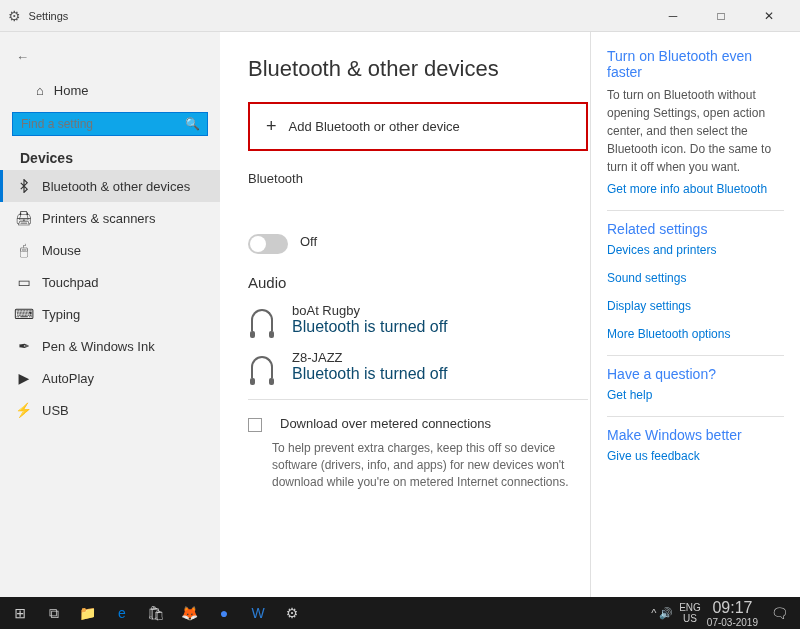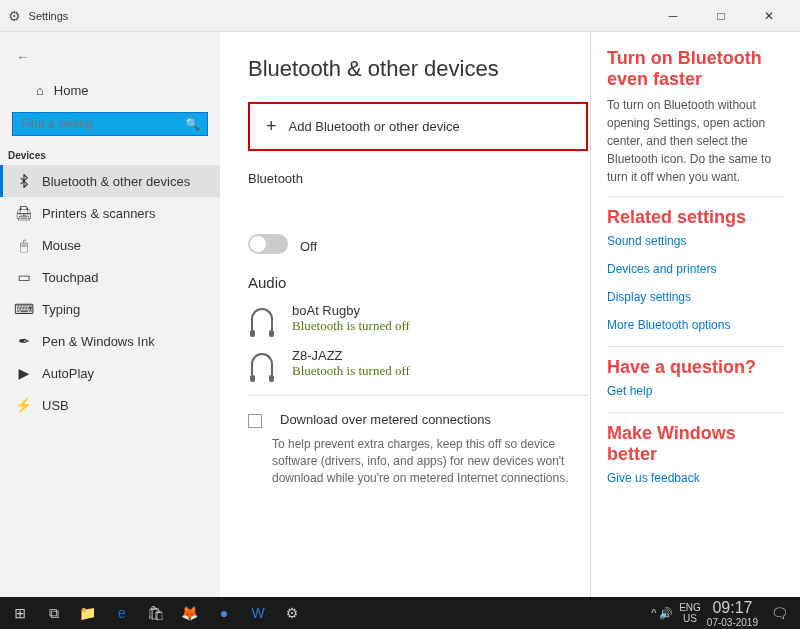--- a/index.html
+++ b/index.html
@@ -59,22 +59,22 @@
       width: 100%; padding: 4px 24px 4px 8px;
       border: 1px solid #0078d7; outline: none;
       font-size: 12px; background: #0ea5e9;
     }
     .search-icon-inner {
       position: absolute; right: 20px; top: 50%; transform: translateY(-50%);
       color: #666; font-size: 12px;
     }
 
     .sidebar-section-label {
-      font-size: 10px; font-weight: 600; color: #333;
-      padding: 8px 16px 4px 8px;
+      font-size: 14px; font-weight: 600; color: #333;
+      padding: 8px 16px 4px 20px;
     }
 
     .sidebar-item {
       display: flex; align-items: center; gap: 10px;
       padding: 8px 16px;
       cursor: pointer; border: none; background: transparent;
       width: 100%; text-align: left; font-size: 13px; color: #333;
     }
     .sidebar-item.active { background: #e0e0e0; border-left: 3px solid #0078d7; padding-left: 13px; }
     .sidebar-item-icon { width: 16px; height: 16px; display: flex; align-items: center; justify-content: center; flex-shrink: 0; font-size: 14px; color: #333; }
@@ -96,55 +96,55 @@
       cursor: pointer; background: white;
       margin-bottom: 20px;
       font-size: 13px; color: #333;
     }
     .add-device-plus {
       font-size: 18px; color: #333; font-weight: 300;
     }
 
     .section-label { font-size: 13px; font-weight: 400; color: #333; margin-bottom: 8px; }
 
-    .toggle-row { display: flex; align-items: flex-end; gap: 12px; margin-bottom: 20px; margin-top: 48px; }
+    .toggle-row { display: flex; align-items: flex-start; gap: 12px; margin-bottom: 20px; margin-top: 48px; }
     .toggle-switch {
       width: 40px; height: 20px; background: #ccc; border-radius: 10px;
       position: relative; cursor: pointer;
     }
     .toggle-knob {
       width: 16px; height: 16px; background: white; border-radius: 50%;
       position: absolute; top: 2px; left: 2px; transition: left 0.2s;
     }
     .toggle-label { font-size: 13px; color: #333; }
 
     .audio-section-label { font-size: 15px; font-weight: 400; color: #333; margin-bottom: 12px; }
     .device-item { display: flex; align-items: center; gap: 16px; margin-bottom: 14px; }
     .device-icon-wrap { width: 28px; height: 28px; display: flex; align-items: center; justify-content: center; flex-shrink: 0; }
     .device-info { display: flex; flex-direction: column; }
     .device-name { font-size: 13px; color: #333; }
-    .device-status { font-size: 13px; color: #4d7c0f; font-family: Liberation Serif, serif; }
+    .device-status { font-size: 16px; color: #0c4a6e; }
 
     .divider { border: none; border-top: 1px solid #e0e0e0; margin: 16px 0; width: 340px; }
 
     .download-row { display: flex; align-items: flex-start; gap: 18px; margin-bottom: 8px; }
     .checkbox { width: 14px; height: 14px; border: 1px solid #999; background: white; flex-shrink: 0; margin-top: 2px; }
     .download-label { font-size: 13px; color: #333; }
     .download-desc { font-size: 12px; color: #666; line-height: 1.4; width: 300px; margin-left: 24px; }
 
     
     .right-panel {
       width: 210px;
       padding: 16px;
       background: #fff;
       border-left: 1px solid #e0e0e0;
       overflow-y: auto;
       flex-shrink: 0;
     }
-    .right-section-title { font-size: 18px; font-weight: 700; color: #ef4444; margin-bottom: 6px; }
+    .right-section-title { font-size: 14px; font-weight: 400; color: #3b82f6; margin-bottom: 6px; }
     .right-desc { font-size: 12px; color: #555; line-height: 1.5; margin-bottom: 6px; }
     .right-link { font-size: 12px; color: #0078d7; cursor: pointer; text-decoration: none; display: block; margin-bottom: 14px; }
     .right-divider { border: none; border-top: 1px solid #e0e0e0; margin: 10px 0; }
 
     
     .taskbar {
       height: 32px;
       background: #1a1a1a;
       display: flex;
       align-items: center;
@@ -304,26 +304,27 @@
     <div class="download-row">
       <div class="checkbox"></div>
       <span class="download-label">Download over metered connections</span>
     </div>
     <p class="download-desc">To help prevent extra charges, keep this off so device software (drivers, info, and apps) for new devices won't download while you're on metered Internet connections.</p>
   </div>
 
   <div class="right-panel">
     <div class="right-section-title">Turn on Bluetooth even faster</div>
     <p class="right-desc">To turn on Bluetooth without opening Settings, open action center, and then select the Bluetooth icon. Do the same to turn it off when you want.</p>
+    <a class="right-link">Get more info about Bluetooth</a>
 
     <hr class="right-divider">
 
     <div class="right-section-title">Related settings</div>
+    <a class="right-link">Devices and printers</a>
     <a class="right-link">Sound settings</a>
-    <a class="right-link">Devices and printers</a>
     <a class="right-link">Display settings</a>
     <a class="right-link">More Bluetooth options</a>
 
     <hr class="right-divider">
 
     <div class="right-section-title">Have a question?</div>
     <a class="right-link">Get help</a>
 
     <hr class="right-divider">
 

